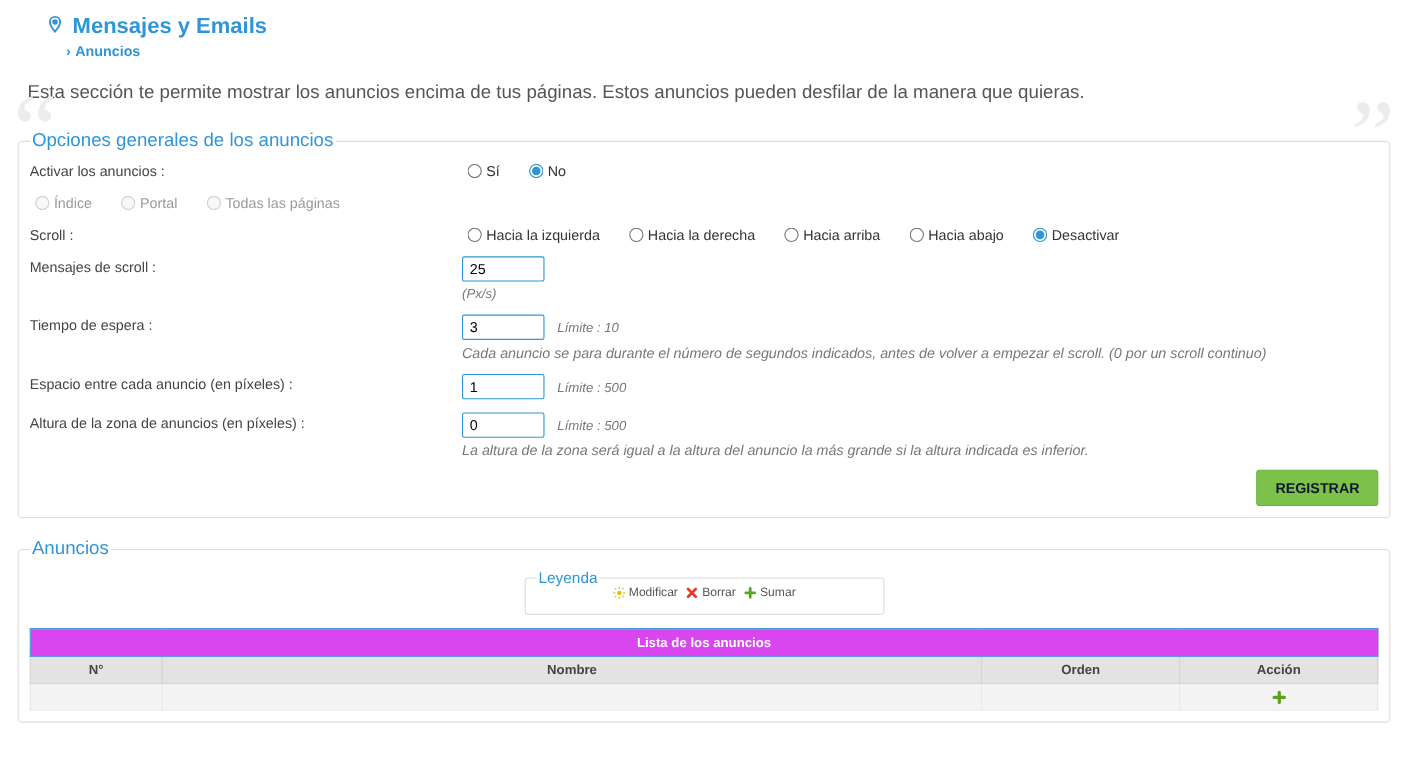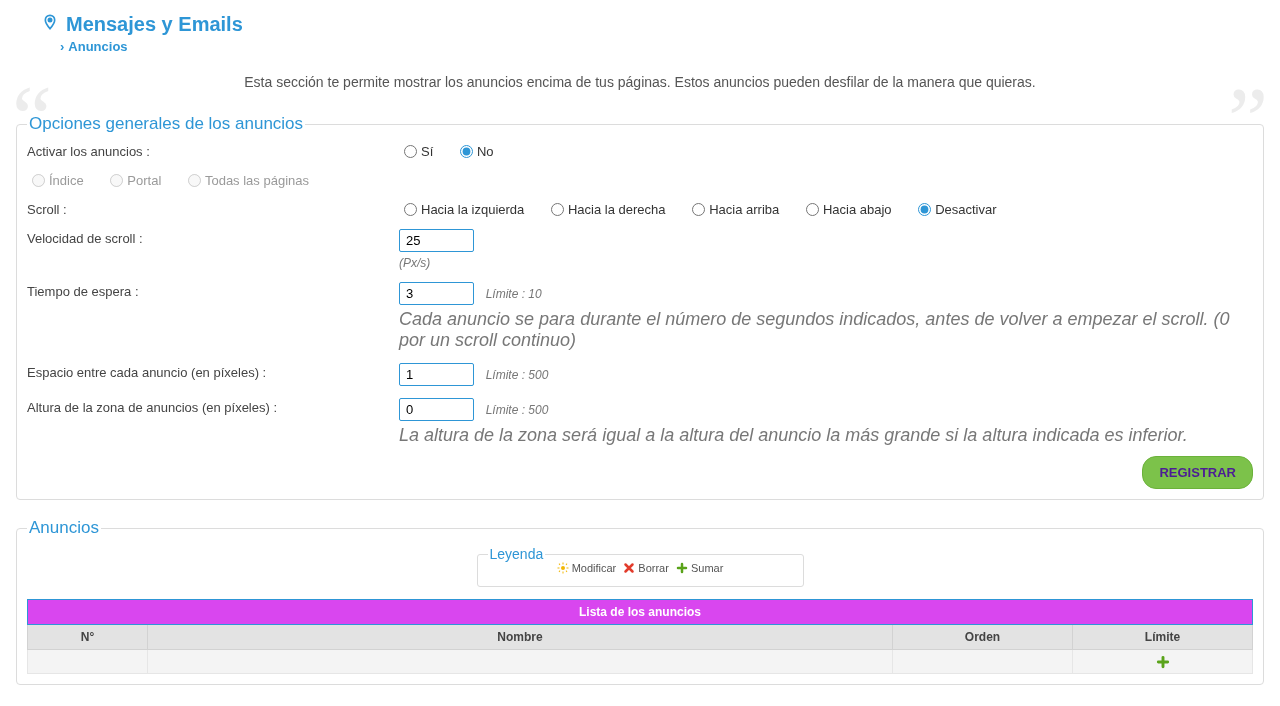--- a/index.html
+++ b/index.html
@@ -40,43 +40,43 @@
     font-size: 90px;
     color: #ececec;
     font-family: Georgia, serif;
     line-height: 0;
     user-select: none;
   }
   .quote.left { left: -4px; top: 48px; }
   .quote.right { right: -4px; bottom: -30px; }
   .intro {
     color: #555;
-    font-size: 14px;
+    font-size: 17px;
     margin: 0 9px;
     padding-top: 4px;
-    text-align: center;
   }
   fieldset.panel {
     border: 1px solid #dcdcdc;
     border-radius: 4px;
     margin: 0 8px 18px 8px;
     padding: 0 10px 10px 10px;
     position: relative;
   }
   fieldset.panel > legend {
     color: #2e96d6;
     font-size: 17px;
     font-weight: normal;
     padding: 0 2px;
     margin-left: 0;
   }
   .form-row {
     display: flex;
     align-items: flex-start;
     padding: 8px 0 4px 0;
+    gap: 21px;
   }
   .form-row .label {
     width: 372px;
     flex: 0 0 372px;
     color: #444;
     font-size: 13px;
     padding-top: 2px;
   }
   .form-row .field { flex: 1; font-size: 13px; }
   .radio-group label {
@@ -101,35 +101,35 @@
   }
   .inline-note {
     font-style: italic;
     color: #777;
     font-size: 12px;
     margin-left: 8px;
   }
   .help {
     font-style: italic;
     color: #777;
-    font-size: 18px;
+    font-size: 13px;
     margin-top: 4px;
   }
   .submit-row {
     text-align: right;
     margin-top: 6px;
   }
   .btn-submit {
     background: #7cc24a;
-    color: #4c1d95;
+    color: #0f172a;
     border: 1px solid #6bb23a;
     padding: 8px 16px;
     font-size: 13px;
     font-weight: bold;
-    border-radius: 14px;
+    border-radius: 3px;
     cursor: pointer;
   }
   .legend-box {
     border: 1px solid #dcdcdc;
     border-radius: 3px;
     width: 327px;
     margin: 8px auto 12px auto;
     padding: 0 10px 10px 10px;
   }
   .legend-box .ltitle {
@@ -225,21 +225,21 @@
     <div class="field radio-group">
       <label><input type="radio" name="scr" style=""><span>Hacia la izquierda</span></label>
       <label><input type="radio" name="scr" style=""><span>Hacia la derecha</span></label>
       <label><input type="radio" name="scr" style=""><span>Hacia arriba</span></label>
       <label><input type="radio" name="scr" style=""><span>Hacia abajo</span></label>
       <label><input type="radio" name="scr" checked="" style=""><span>Desactivar</span></label>
     </div>
   </div>
 
   <div class="form-row">
-    <div class="label">Velocidad de scroll :</div>
+    <div class="label">Mensajes de scroll :</div>
     <div class="field">
       <input class="num-input" value="25" style="">
       <div class="unit">(Px/s)</div>
     </div>
   </div>
 
   <div class="form-row">
     <div class="label">Tiempo de espera :</div>
     <div class="field">
       <input class="num-input" value="3" style="">
@@ -309,21 +309,21 @@
 
   <table class="list">
     <tbody>
         <tr>
           <th class="title" colspan="4">Lista de los anuncios</th>
         </tr>
     <tr>
       <th class="col" style="width:120px">N°</th>
       <th class="col">Nombre</th>
       <th class="col" style="width:180px">Orden</th>
-      <th class="col" style="width:180px">Límite</th>
+      <th class="col" style="width:180px">Acción</th>
     </tr>
     <tr>
       <td></td>
           <td></td>
           <td></td>
       <td>
         <span class="plus-icon">
           <svg width="14" height="14" viewBox="0 0 24 24">
                 <path d="M12 4 V20 M4 12 H20" stroke="#5aa31a" stroke-width="5" stroke-linecap="round"></path>
               </svg>

